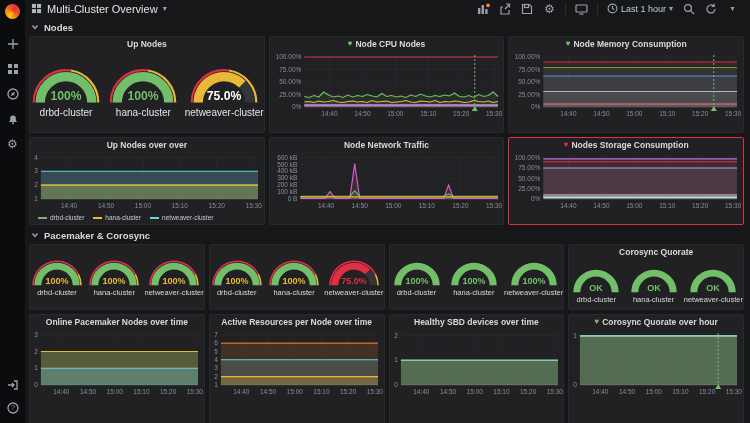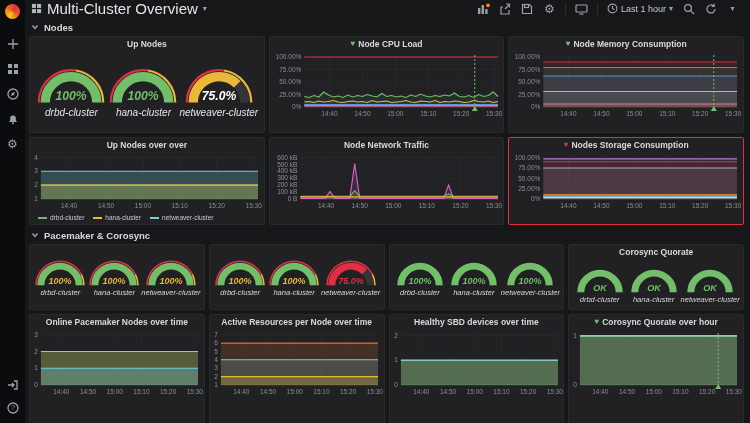--- a/index.html
+++ b/index.html
@@ -16,21 +16,21 @@
   .side-bottom { display:flex; flex-direction:column; align-items:center; gap:9px; margin-bottom:8px; }
   .sicon { width:14px; height:14px; display:flex; align-items:center; justify-content:center;
     color:#9da0a8; font-size:12px; cursor:pointer; }
   .sicon svg { stroke:#9da0a8; fill:none; stroke-width:1.3; }
 
   
   .main { flex:1; display:flex; flex-direction:column; min-width:0; }
   .navbar { height:23px; display:flex; align-items:center; padding:0 8px 0 6px; background:#161719; }
   .nav-left { display:flex; align-items:center; gap:5px; cursor:pointer; }
   .grid-ic svg { display:block; }
-  .dash-title { font-size:15px; color:#e3e5e8; font-weight:400; }
+  .dash-title { font-size:11px; color:#e3e5e8; font-weight:400; }
   .caret { font-size:8px; color:#9da0a8; }
   .nav-right { margin-left:auto; display:flex; align-items:center; gap:3px; }
   .nbtn { height:17px; min-width:19px; padding:0 3px; display:flex; align-items:center; justify-content:center;
     gap:3px; cursor:pointer; border-radius:2px; color:#9da0a8; font-size:9px; }
   .nbtn svg { stroke:#9da0a8; fill:none; stroke-width:1.2; display:block; }
   .nsep { width:1px; height:12px; background:#2c2d31; margin:0 3px; }
   .timetext { font-size:9px; color:#c7cbd1; white-space:nowrap; }
 
   
   .content { flex:1; padding:4px 6px 0 4px; }
@@ -50,21 +50,21 @@
   .panel-title { height:14px; flex:0 0 14px; display:flex; align-items:center; justify-content:center;
     gap:3px; font-size:8.5px; font-weight:700; color:#d8d9da; cursor:pointer; white-space:nowrap; }
   .heart { font-size:8px; line-height:8px; }
 
   .plot { flex:1; position:relative; min-height:0; }
   .plot svg { position:absolute; left:0; top:0; }
   .legend { flex:0 0 13px; display:flex; align-items:center; gap:9px; padding-left:8px; overflow:hidden; }
   .legend .li { display:flex; align-items:center; gap:3px; font-size:6.5px; color:#c7cbd1; cursor:pointer; white-space:nowrap; }
   .legend .dash { width:9px; height:2px; display:inline-block; }
 
-  .gauge-row { flex:1; display:flex; align-items:center; justify-content:center; padding-bottom:2px;font-style:italic; }
+  .gauge-row { flex:1; display:flex; align-items:center; justify-content:space-between; padding-bottom:2px; }
   .gauge { display:flex; flex-direction:column; align-items:center; }
   .gauges-lg .gauge svg { width:72px; height:43px; }
   .gauges-lg .gauge-label { font-size:10px; margin-top:1px; color:#e3e5e8; }
   .gauges-sm .gauge svg { width:54px; height:32px; }
   .gauges-sm .gauge-label { font-size:7.5px; margin-top:0; color:#d8d9da; }
   .gauge-label { white-space:nowrap; }
 </style>
 </head>
 <body>
 
@@ -232,21 +232,21 @@
                   <path d="M 57.04 10.55 A 45 45 0 0 1 95.00 55.00" stroke="#eab839" stroke-width="3" fill="none"></path>
                   <text x="50" y="52" text-anchor="middle" font-size="17" font-weight="bold" fill="#ffffff">75.0%</text>
                 </svg>
                 <div class="gauge-label">netweaver-cluster</div>
               </div>
             </div>
         </div>
         <div class="panel chart-panel">
           <div class="panel-title">
             <span class="heart" style="color: rgb(115, 191, 105);">♥</span>
-            <span>Node CPU Load</span>
+            <span>Node CPU Nodes</span>
           </div>
           <div class="plot">
               <svg width="234" height="68">
                 <line x1="59.480999999999995" y1="4" x2="59.480999999999995" y2="56" stroke="#26282c" stroke-width="1"></line>
                 <text x="59.480999999999995" y="65" text-anchor="middle" font-size="6.5" fill="#8a8e96">14:40</text>
                 <line x1="92.41" y1="4" x2="92.41" y2="56" stroke="#26282c" stroke-width="1"></line>
                 <text x="92.41" y="65" text-anchor="middle" font-size="6.5" fill="#8a8e96">14:50</text>
                 <line x1="125.33899999999998" y1="4" x2="125.33899999999998" y2="56" stroke="#26282c" stroke-width="1"></line>
                 <text x="125.33899999999998" y="65" text-anchor="middle" font-size="6.5" fill="#8a8e96">15:00</text>
                 <line x1="158.26799999999997" y1="4" x2="158.26799999999997" y2="56" stroke="#26282c" stroke-width="1"></line>

